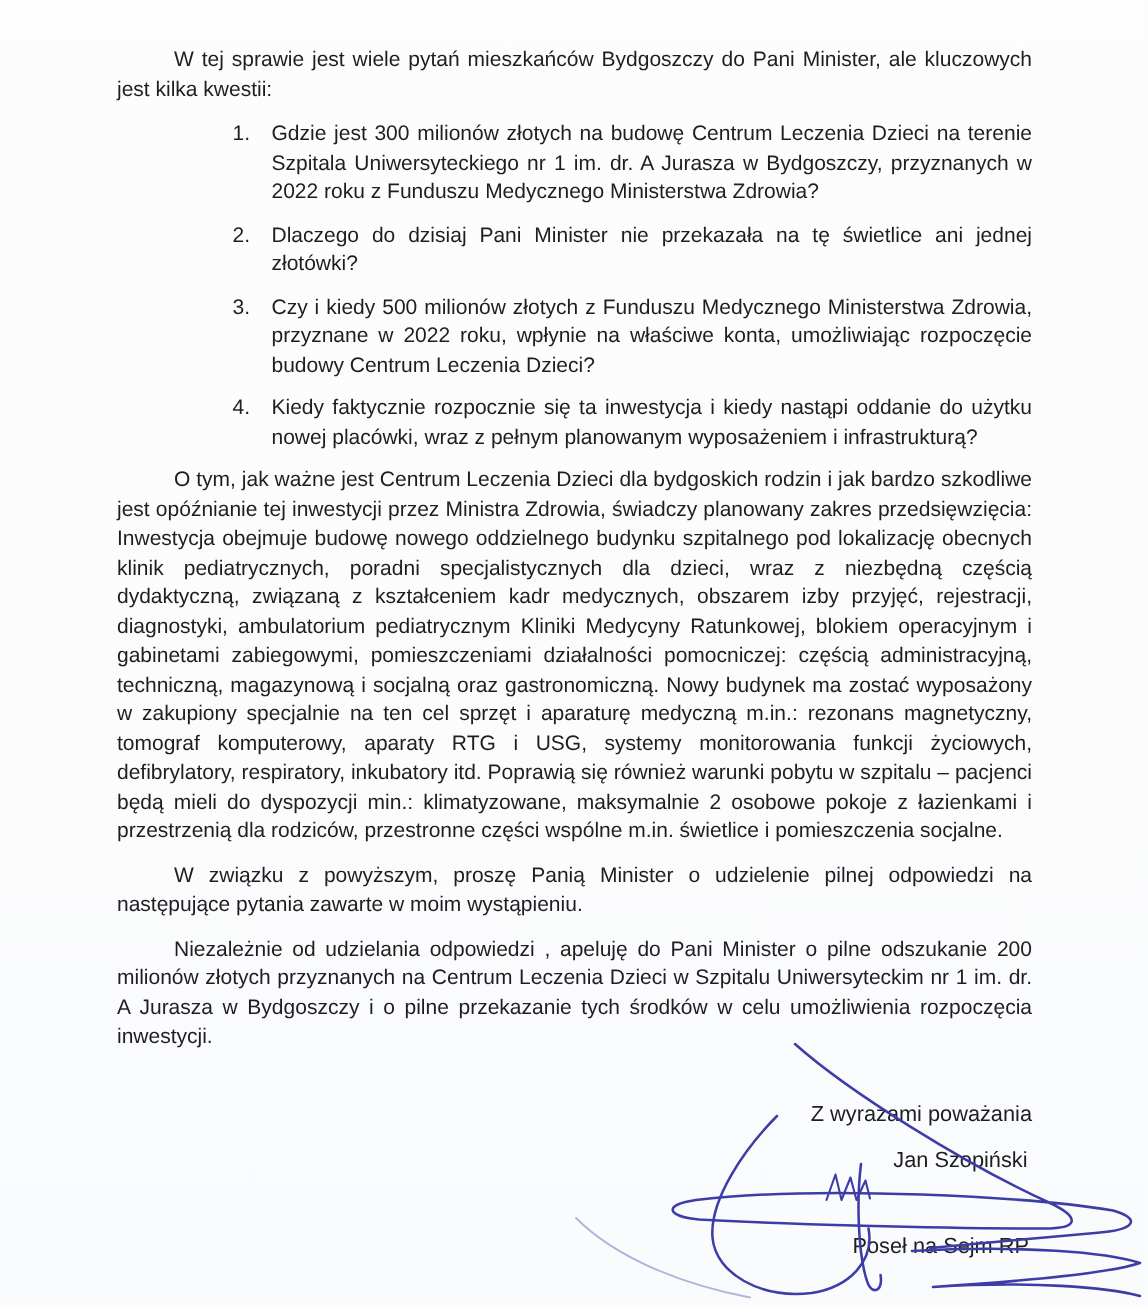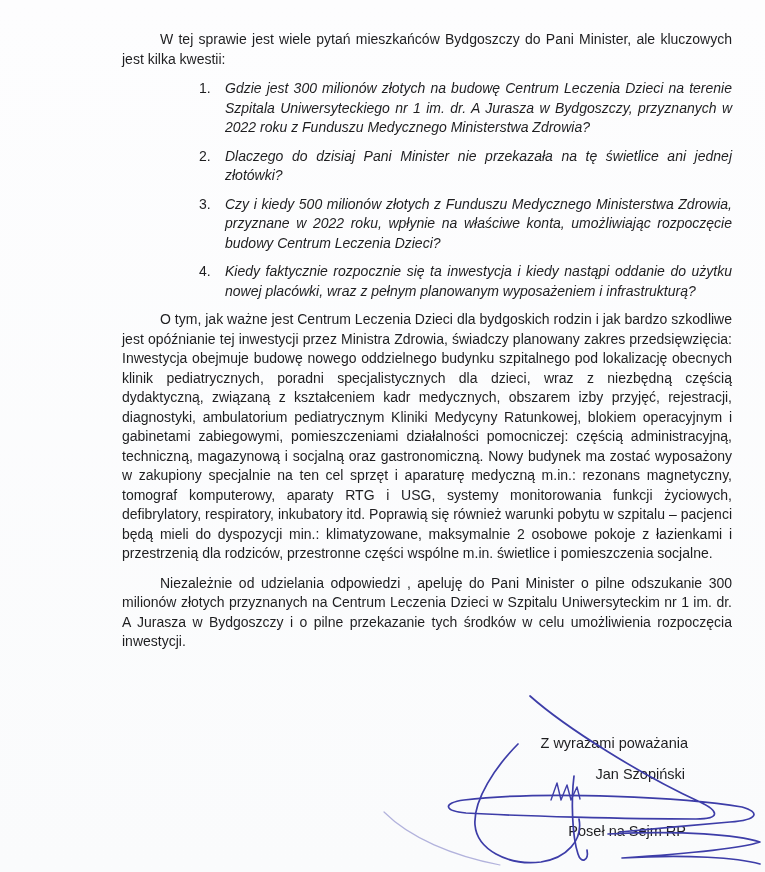--- a/index.html
+++ b/index.html
@@ -9,28 +9,27 @@
     background:linear-gradient(180deg,#fdfdfe 0%,#fafbfc 100%);
     font-family:"Liberation Sans",sans-serif;
     color:#1e1e20;
     overflow:hidden;
   }
   .content{
     position:absolute;
     left:78px;top:30px;width:610px;
     font-size:14px;line-height:19.5px;
     text-align:justify;
-    margin-left:44px;
   }
   p.para{margin:0 0 10px;text-indent:38px;}
   p.para:last-child{margin-bottom:0;}
   .q-list{margin:2px 0 2px;}
   .q-item{display:flex;margin:0 0 9px 77px;}
   .q-num{flex:0 0 26px;text-align:left;}
-  .q-text{flex:1;text-align:justify;font-style:italic;}
+  .q-text{flex:1;text-align:justify;}
   .sig-line{position:absolute;font-size:14.5px;color:#1e1e20;white-space:nowrap;}
   .sig-closing{top:735px;right:77px;}
   .sig-name{top:766px;right:80px;}
   .sig-title{top:823px;right:79px;}
   .sig-svg{
     position:absolute;left:368px;top:688px;width:397px;height:184px;
     pointer-events:none;z-index:5;
   }
   .sig-svg path{fill:none;stroke-linecap:round;stroke-linejoin:round;}
   .sig-main{stroke-width:1.7px;}
@@ -60,22 +59,23 @@
         <span class="q-text">Czy i kiedy 500 milionów złotych z Funduszu Medycznego Ministerstwa Zdrowia, przyznane w 2022 roku,  wpłynie na właściwe konta, umożliwiając rozpoczęcie budowy Centrum Leczenia Dzieci?</span>
       </div>
       <div class="q-item">
         <span class="q-num">4.</span>
         <span class="q-text">Kiedy faktycznie rozpocznie się ta inwestycja i kiedy nastąpi oddanie do użytku nowej placówki, wraz z pełnym planowanym wyposażeniem i infrastrukturą?</span>
       </div>
     </div>
 
     <p class="para">O tym, jak ważne jest Centrum Leczenia Dzieci dla bydgoskich rodzin i jak bardzo szkodliwe jest opóźnianie tej inwestycji przez Ministra Zdrowia, świadczy planowany zakres przedsięwzięcia: Inwestycja obejmuje budowę nowego oddzielnego budynku szpitalnego pod lokalizację obecnych klinik pediatrycznych, poradni specjalistycznych dla dzieci, wraz z niezbędną częścią dydaktyczną, związaną z kształceniem kadr medycznych, obszarem izby przyjęć, rejestracji, diagnostyki, ambulatorium pediatrycznym Kliniki Medycyny Ratunkowej, blokiem operacyjnym i gabinetami zabiegowymi, pomieszczeniami działalności pomocniczej: częścią administracyjną, techniczną, magazynową i socjalną oraz gastronomiczną. Nowy budynek ma zostać wyposażony w zakupiony specjalnie na ten cel sprzęt i aparaturę medyczną m.in.: rezonans magnetyczny, tomograf komputerowy, aparaty RTG i USG, systemy monitorowania funkcji życiowych, defibrylatory, respiratory, inkubatory itd. Poprawią się również warunki pobytu w szpitalu – pacjenci będą mieli do dyspozycji min.: klimatyzowane, maksymalnie 2 osobowe pokoje z łazienkami i przestrzenią dla rodziców, przestronne części wspólne m.in. świetlice i pomieszczenia socjalne.</p>
 
+    <p class="para">W związku z powyższym, proszę Panią Minister o udzielenie pilnej odpowiedzi na następujące  pytania zawarte w moim wystąpieniu.</p>
 
-    <p class="para">Niezależnie od udzielania odpowiedzi , apeluję do Pani Minister o pilne odszukanie 300 milionów złotych przyznanych na Centrum Leczenia Dzieci w Szpitalu Uniwersyteckim nr 1 im. dr. A Jurasza w Bydgoszczy i o pilne przekazanie tych środków w celu umożliwienia rozpoczęcia inwestycji.</p>
+    <p class="para">Niezależnie od udzielania odpowiedzi , apeluję do Pani Minister o pilne odszukanie 200 milionów złotych przyznanych na Centrum Leczenia Dzieci w Szpitalu Uniwersyteckim nr 1 im. dr. A Jurasza w Bydgoszczy i o pilne przekazanie tych środków w celu umożliwienia rozpoczęcia inwestycji.</p>
 
   </div>
 
   <div class="sig-line sig-closing">Z wyrazami poważania</div>
   <div class="sig-line sig-name">Jan Szopiński</div>
   <div class="sig-line sig-title">Poseł na Sejm RP</div>
 
   <svg class="sig-svg" viewBox="0 0 397 184" xmlns="http://www.w3.org/2000/svg">
 
     <path class="sig-main" d="M162,8

